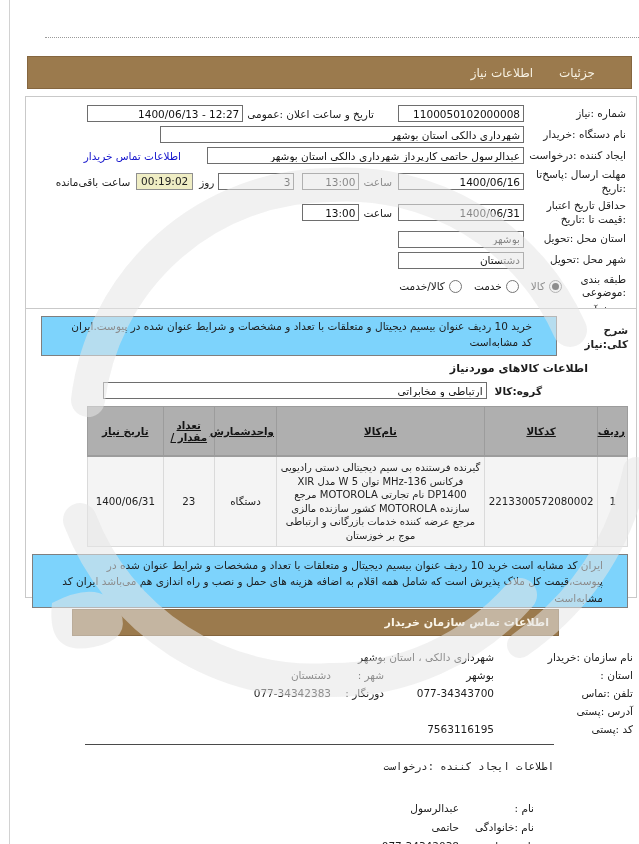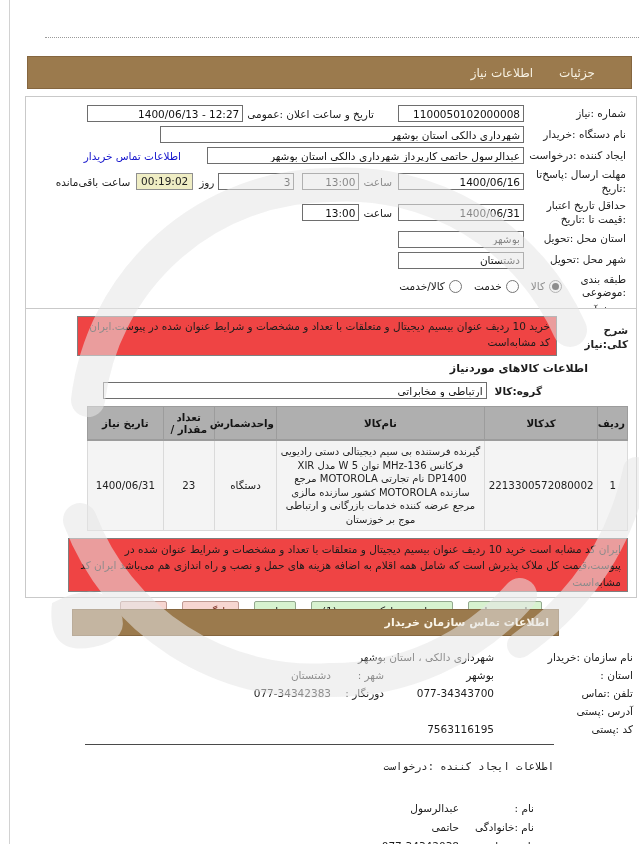--- a/index.html
+++ b/index.html
@@ -49,33 +49,33 @@
   .radio{
     width:11px;height:11px;border:1px solid #767676;border-radius:50%;
     background:#fdfdfd;display:inline-block;position:relative;flex:none;margin-left:4px;
   }
   .radio.sel::after{content:"";position:absolute;top:2px;left:2px;right:2px;bottom:2px;background:#222;border-radius:50%;}
   .chk{width:11px;height:11px;border:1px solid #8a8a8a;background:#f1f1f1;flex:none;}
   .smalltxt{font-size:10.3px;}
 
   .b{font-weight:bold;}
   .tbox{
-    border:1px solid #7f7f7f;background:#ef4444;padding:2px 6px;line-height:1.5;
+    border:1px solid #7f7f7f;background:#7dd3fc;padding:2px 24px;line-height:1.5;
     text-align:right;overflow:hidden;flex:none;
   }
   .descbox{width:466px;height:34px;margin-right:7px;}
   .goodshdr{margin:6px 40px 7px 0;font-size:11px;}
   .grouprow{margin-right:86px;margin-bottom:7px;}
   .groupinp{width:376px;margin-right:8px;}
 
   .tblwrap{width:541px;margin:2px 0 0 0;}
   table{width:100%;border-collapse:collapse;table-layout:fixed;}
   th{
     background:#afafaf;color:#141414;font-weight:bold;font-size:10.3px;
-    padding:4px 2px;border:1px solid #9c9c9c;border-bottom:2px solid #9c9c9c;
+    padding:12px 2px;border:1px solid #9c9c9c;border-bottom:2px solid #9c9c9c;text-decoration:underline;
   }
   td{
     background:#f4f4f4;text-align:center;vertical-align:middle;
     padding:4px 3px;border:1px solid #dadada;font-size:10.3px;color:#222;line-height:1.35;
   }
   .namecell{font-size:10px;}
 
   .notesrow{display:flex;margin-top:7px;}
   .noteslbl{width:44px;flex:none;padding-top:3px;line-height:1.35;}
   .notesbox{width:546px;height:48px;line-height:1.55;}

